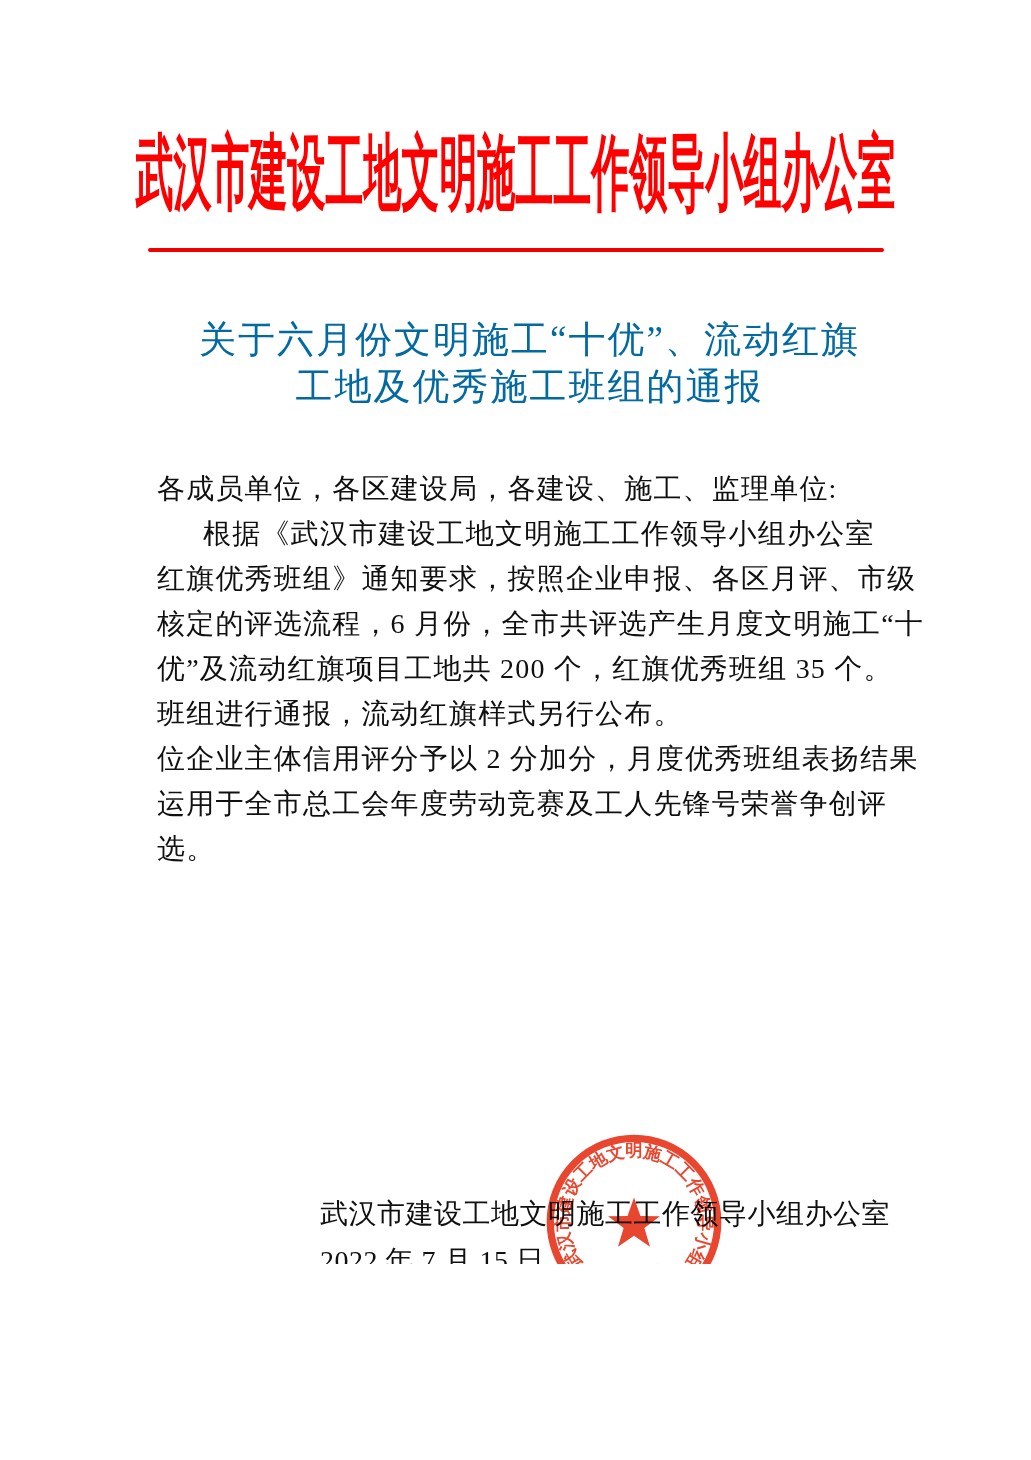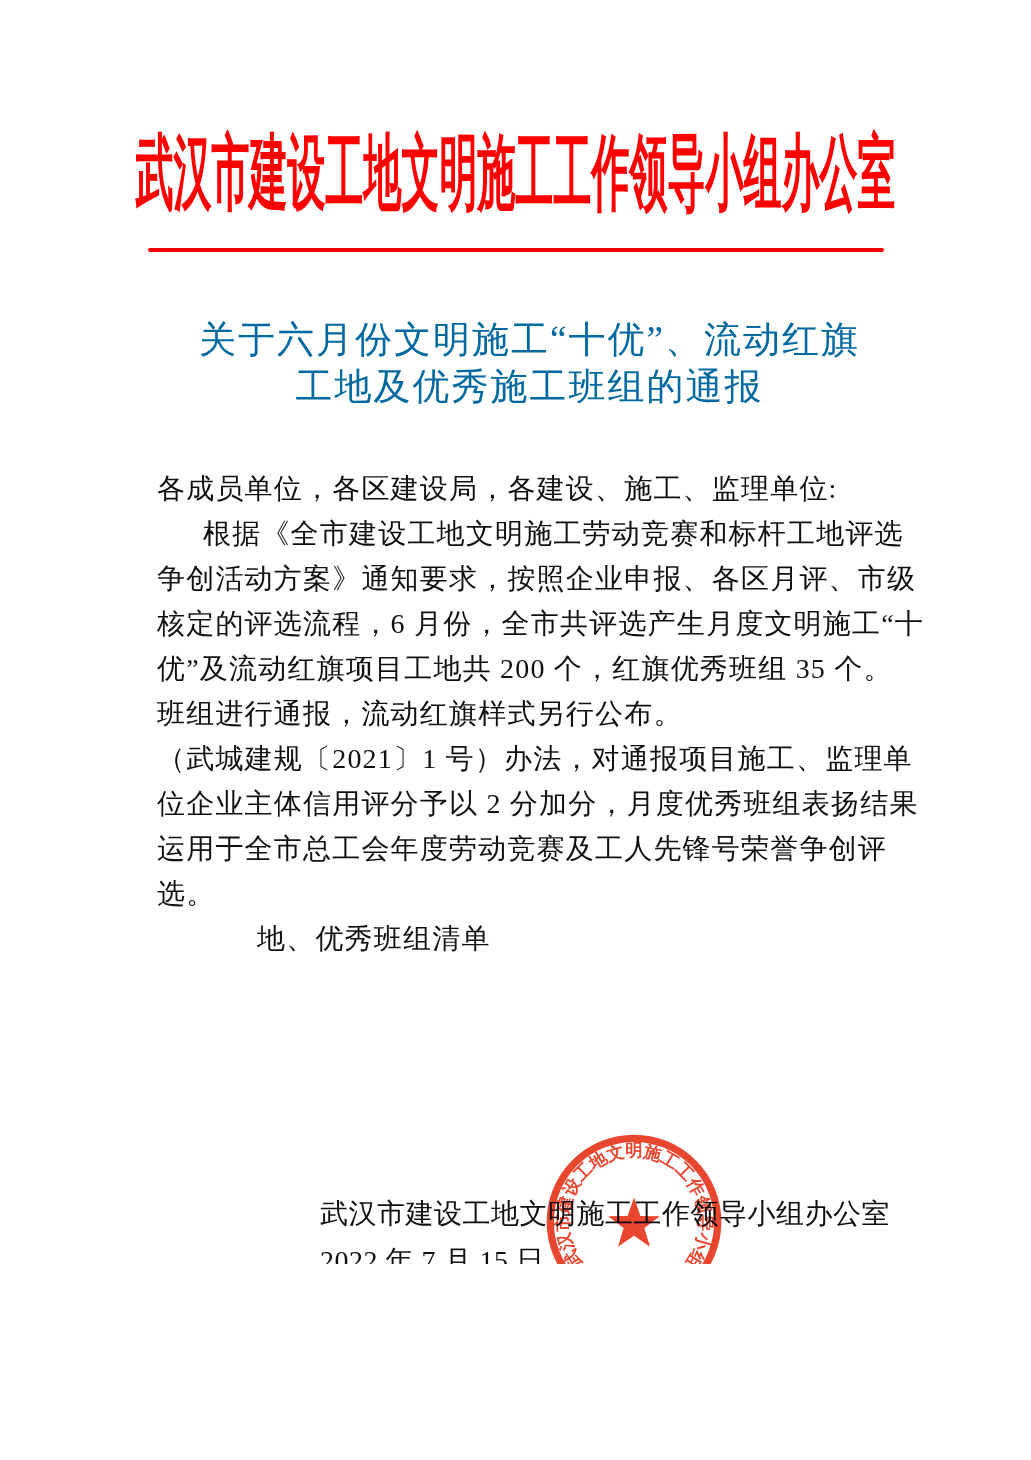--- a/index.html
+++ b/index.html
@@ -106,30 +106,28 @@
 
   <div class="red-line"></div>
 
   <div class="doc-title">
     <div>关于六月份文明施工“十优”、流动红旗</div>
     <div>工地及优秀施工班组的通报</div>
   </div>
 
   <div class="doc-body">
     <div class="body-line">各成员单位，各区建设局，各建设、施工、监理单位:</div>
-    <div class="body-line ind1">根据《全市建设工地文明施工劳动竞赛和标杆工地评选</div>
-    <div class="body-line">争创活动方案》通知要求，按照企业申报、各区月评、市级</div>
+    <div class="body-line ind1">根据《武汉市建设工地文明施工工作领导小组办公室</div>
+    <div class="body-line">红旗优秀班组》通知要求，按照企业申报、各区月评、市级</div>
     <div class="body-line">核定的评选流程，6 月份，全市共评选产生月度文明施工“十</div>
     <div class="body-line">优”及流动红旗项目工地共 200 个，红旗优秀班组 35 个。</div>
     <div class="body-line">班组进行通报，流动红旗样式另行公布。</div>
-    <div class="body-line">（武城建规〔2021〕1 号）办法，对通报项目施工、监理单</div>
     <div class="body-line">位企业主体信用评分予以 2 分加分，月度优秀班组表扬结果</div>
     <div class="body-line">运用于全市总工会年度劳动竞赛及工人先锋号荣誉争创评</div>
     <div class="body-line">选。</div>
-    <div class="body-line ind2">地、优秀班组清单</div>
   </div>
 
   <div class="signature">
     <div class="sig-org">武汉市建设工地文明施工工作领导小组办公室</div>
     <div class="sig-date">2022 年 7 月 15 日</div>
   </div>
 
   <svg class="seal" viewBox="0 0 200 200" xmlns="http://www.w3.org/2000/svg">
     <defs>
       <path id="sealArcPath" d="M 41 141.3 A 72 72 0 1 1 159 141.3" fill="none"></path>

